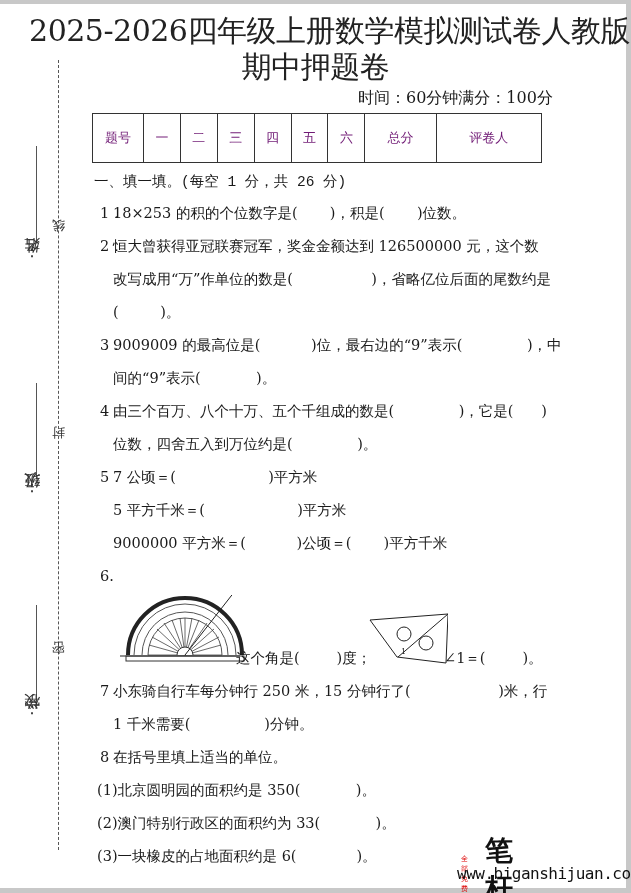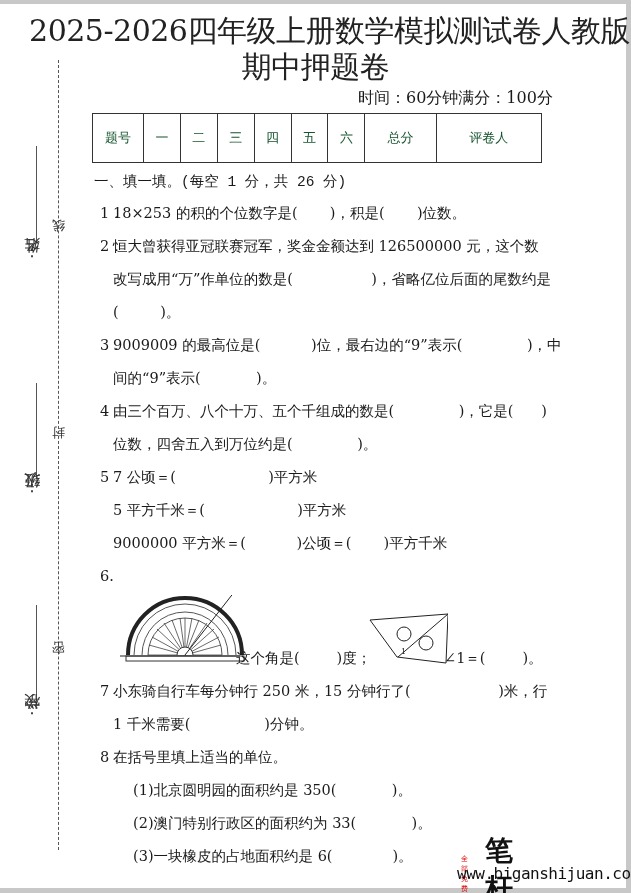--- a/index.html
+++ b/index.html
@@ -4,26 +4,26 @@
 <style>
   html, body { margin:0; padding:0; }
   body { width:631px; height:893px; background:#c8c8c8; position:relative; overflow:hidden;
          font-family:"DejaVu Serif","Liberation Serif",serif; color:#1a1a1a; }
   .page { position:absolute; left:0; top:4px; width:626px; height:884px; background:#fff; }
   .title { position:absolute; left:0; width:631px; text-align:center; font-size:30px; line-height:34px; letter-spacing:-0.5px; color:#222; }
   .t1 { top:14px; left:14px; }
   .t2 { top:50px; }
   .meta { position:absolute; top:88px; left:358px; font-size:16px; }
   table.score { position:absolute; top:113px; left:92px; border-collapse:collapse; width:450px; height:50px; }
-  table.score td { border:1px solid #333; text-align:center; font-size:13px; font-family:"DejaVu Sans",sans-serif; color:#14532d; padding:0; height:24px; }
+  table.score td { border:1px solid #333; text-align:center; font-size:13px; font-family:"DejaVu Sans",sans-serif; color:#701a75; padding:0; height:24px; }
   .line { position:absolute; font-size:14.5px; white-space:pre; line-height:20px; }
   .sec { left:94px;font-family:Liberation Mono, monospace; }
   .q { left:100px; }
   .qi { left:113px; }
-  .sub { left:97px;margin-left:36px; }
+  .sub { left:97px; }
   .dash { position:absolute; left:58px; top:60px; width:0; height:790px; border-left:1px dashed #555; }
   .vtxt { position:absolute; writing-mode:vertical-rl; transform:rotate(180deg); font-size:16px; color:#333; font-family:"DejaVu Sans",sans-serif; }
   .mark { position:absolute; left:50px; background:#fff; writing-mode:vertical-rl; transform:rotate(180deg); font-size:13px; font-family:"DejaVu Sans",sans-serif; color:#333; }
   .uline { position:absolute; left:36px; width:0; border-left:1px solid #555; }
   .wm { position:absolute; left:455px; top:832px; }
   .wm-big { position:absolute; left:30px; top:0; font-size:28px; font-family:"DejaVu Sans",sans-serif; color:#111; letter-spacing:1px; font-weight:bold; }
   .wm-red { position:absolute; left:6px; top:22px; font-size:7px; color:#d00; font-family:Liberation Serif, serif; }
   .wm-url { position:absolute; left:2px; top:32px; font-size:16px; font-family:"DejaVu Sans Mono","Liberation Mono",monospace; color:#111; letter-spacing:-0.5px; }
 </style>
 </head>

